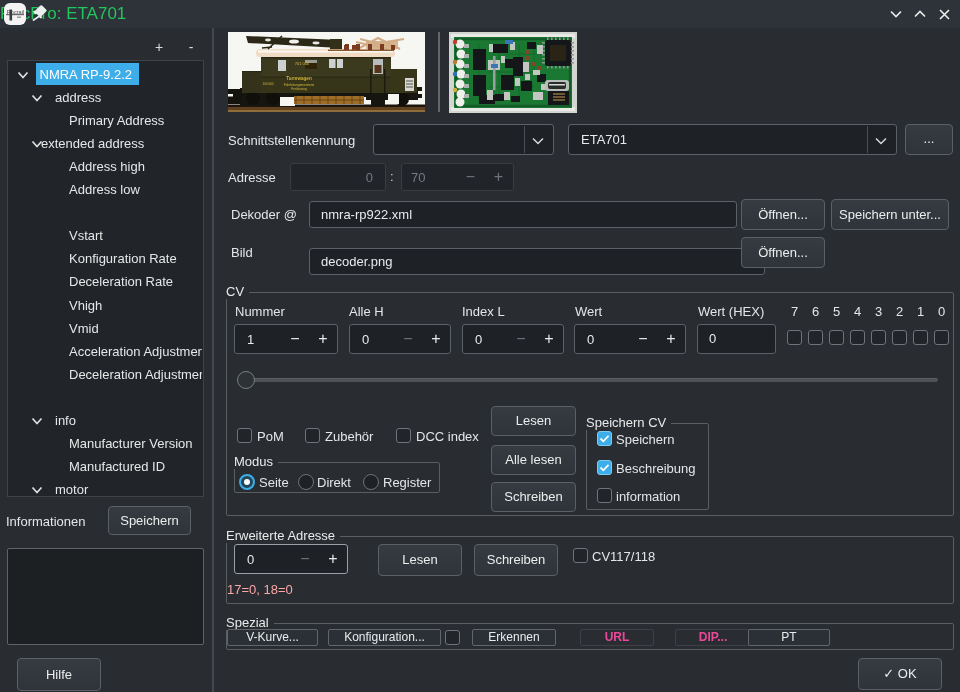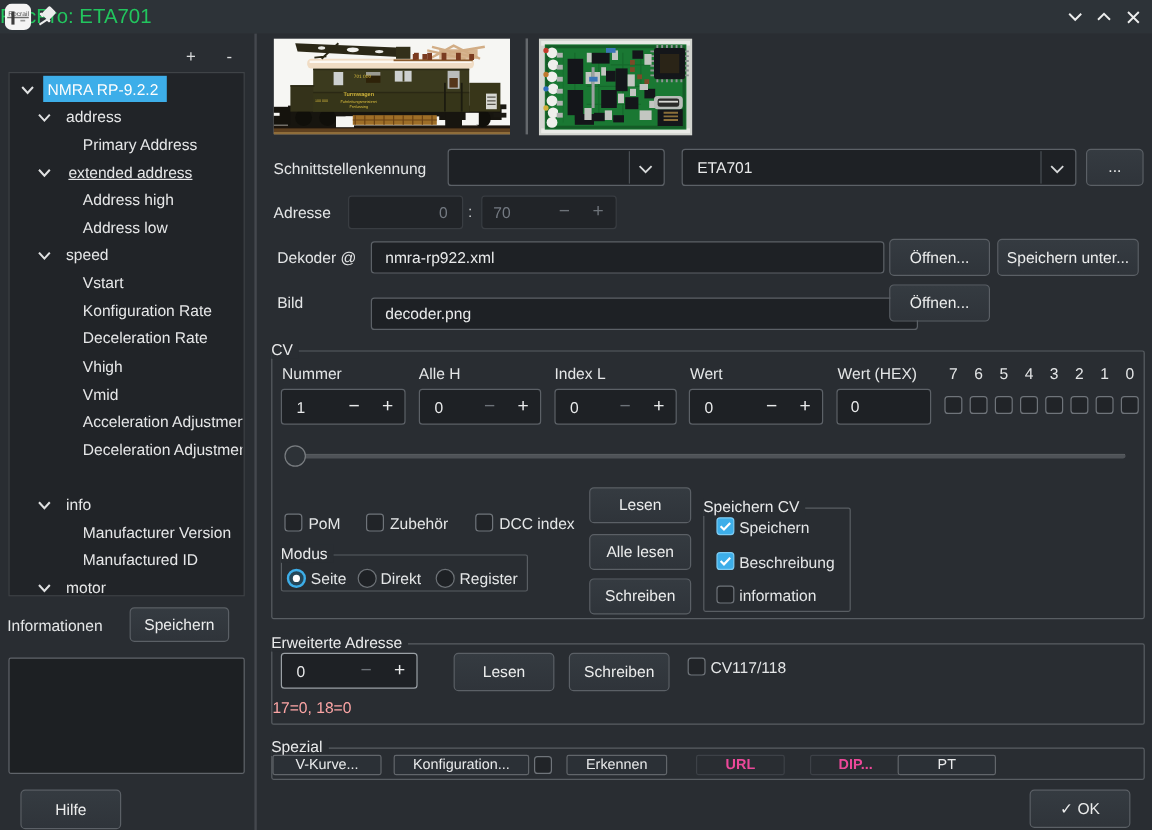--- a/index.html
+++ b/index.html
@@ -75,33 +75,27 @@
     <div class="treerow" style="top:25px">
       <svg class="chev" style="left:21.5px">
         <polyline points="1.5,3.5 6,8.5 10.5,3.5" fill="none" stroke="#dfe0e1" stroke-width="1.7"></polyline>
       </svg>
       <span style="position:absolute;left:46px;">address</span>
     </div>
     <div class="treerow" style="top:71px">
       <svg class="chev" style="left:21.5px">
         <polyline points="1.5,3.5 6,8.5 10.5,3.5" fill="none" stroke="#dfe0e1" stroke-width="1.7"></polyline>
       </svg>
-      <span style="position:absolute;left:48px;text-decoration:underline;">extended address</span>
+      <span style="position:absolute;left:32px;">extended address</span>
     </div>
     <div class="treerow" style="top:94px">
       <span style="position:absolute;left:60px;">Address high</span>
     </div>
     <div class="treerow" style="top:117px">
       <span style="position:absolute;left:60px;">Address low</span>
-    </div>
-    <div class="treerow" style="top:140px">
-      <svg class="chev" style="left:21.5px">
-        <polyline points="1.5,3.5 6,8.5 10.5,3.5" fill="none" stroke="#dfe0e1" stroke-width="1.7"></polyline>
-      </svg>
-      <span style="position:absolute;left:46px;">speed</span>
     </div>
     <div class="treerow" style="top:163px">
       <span style="position:absolute;left:60px;">Vstart</span>
     </div>
     <div class="treerow" style="top:186px">
       <span style="position:absolute;left:60px;">Konfiguration Rate</span>
     </div>
     <div class="treerow" style="top:209px">
       <span style="position:absolute;left:60px;">Deceleration Rate</span>
     </div>

